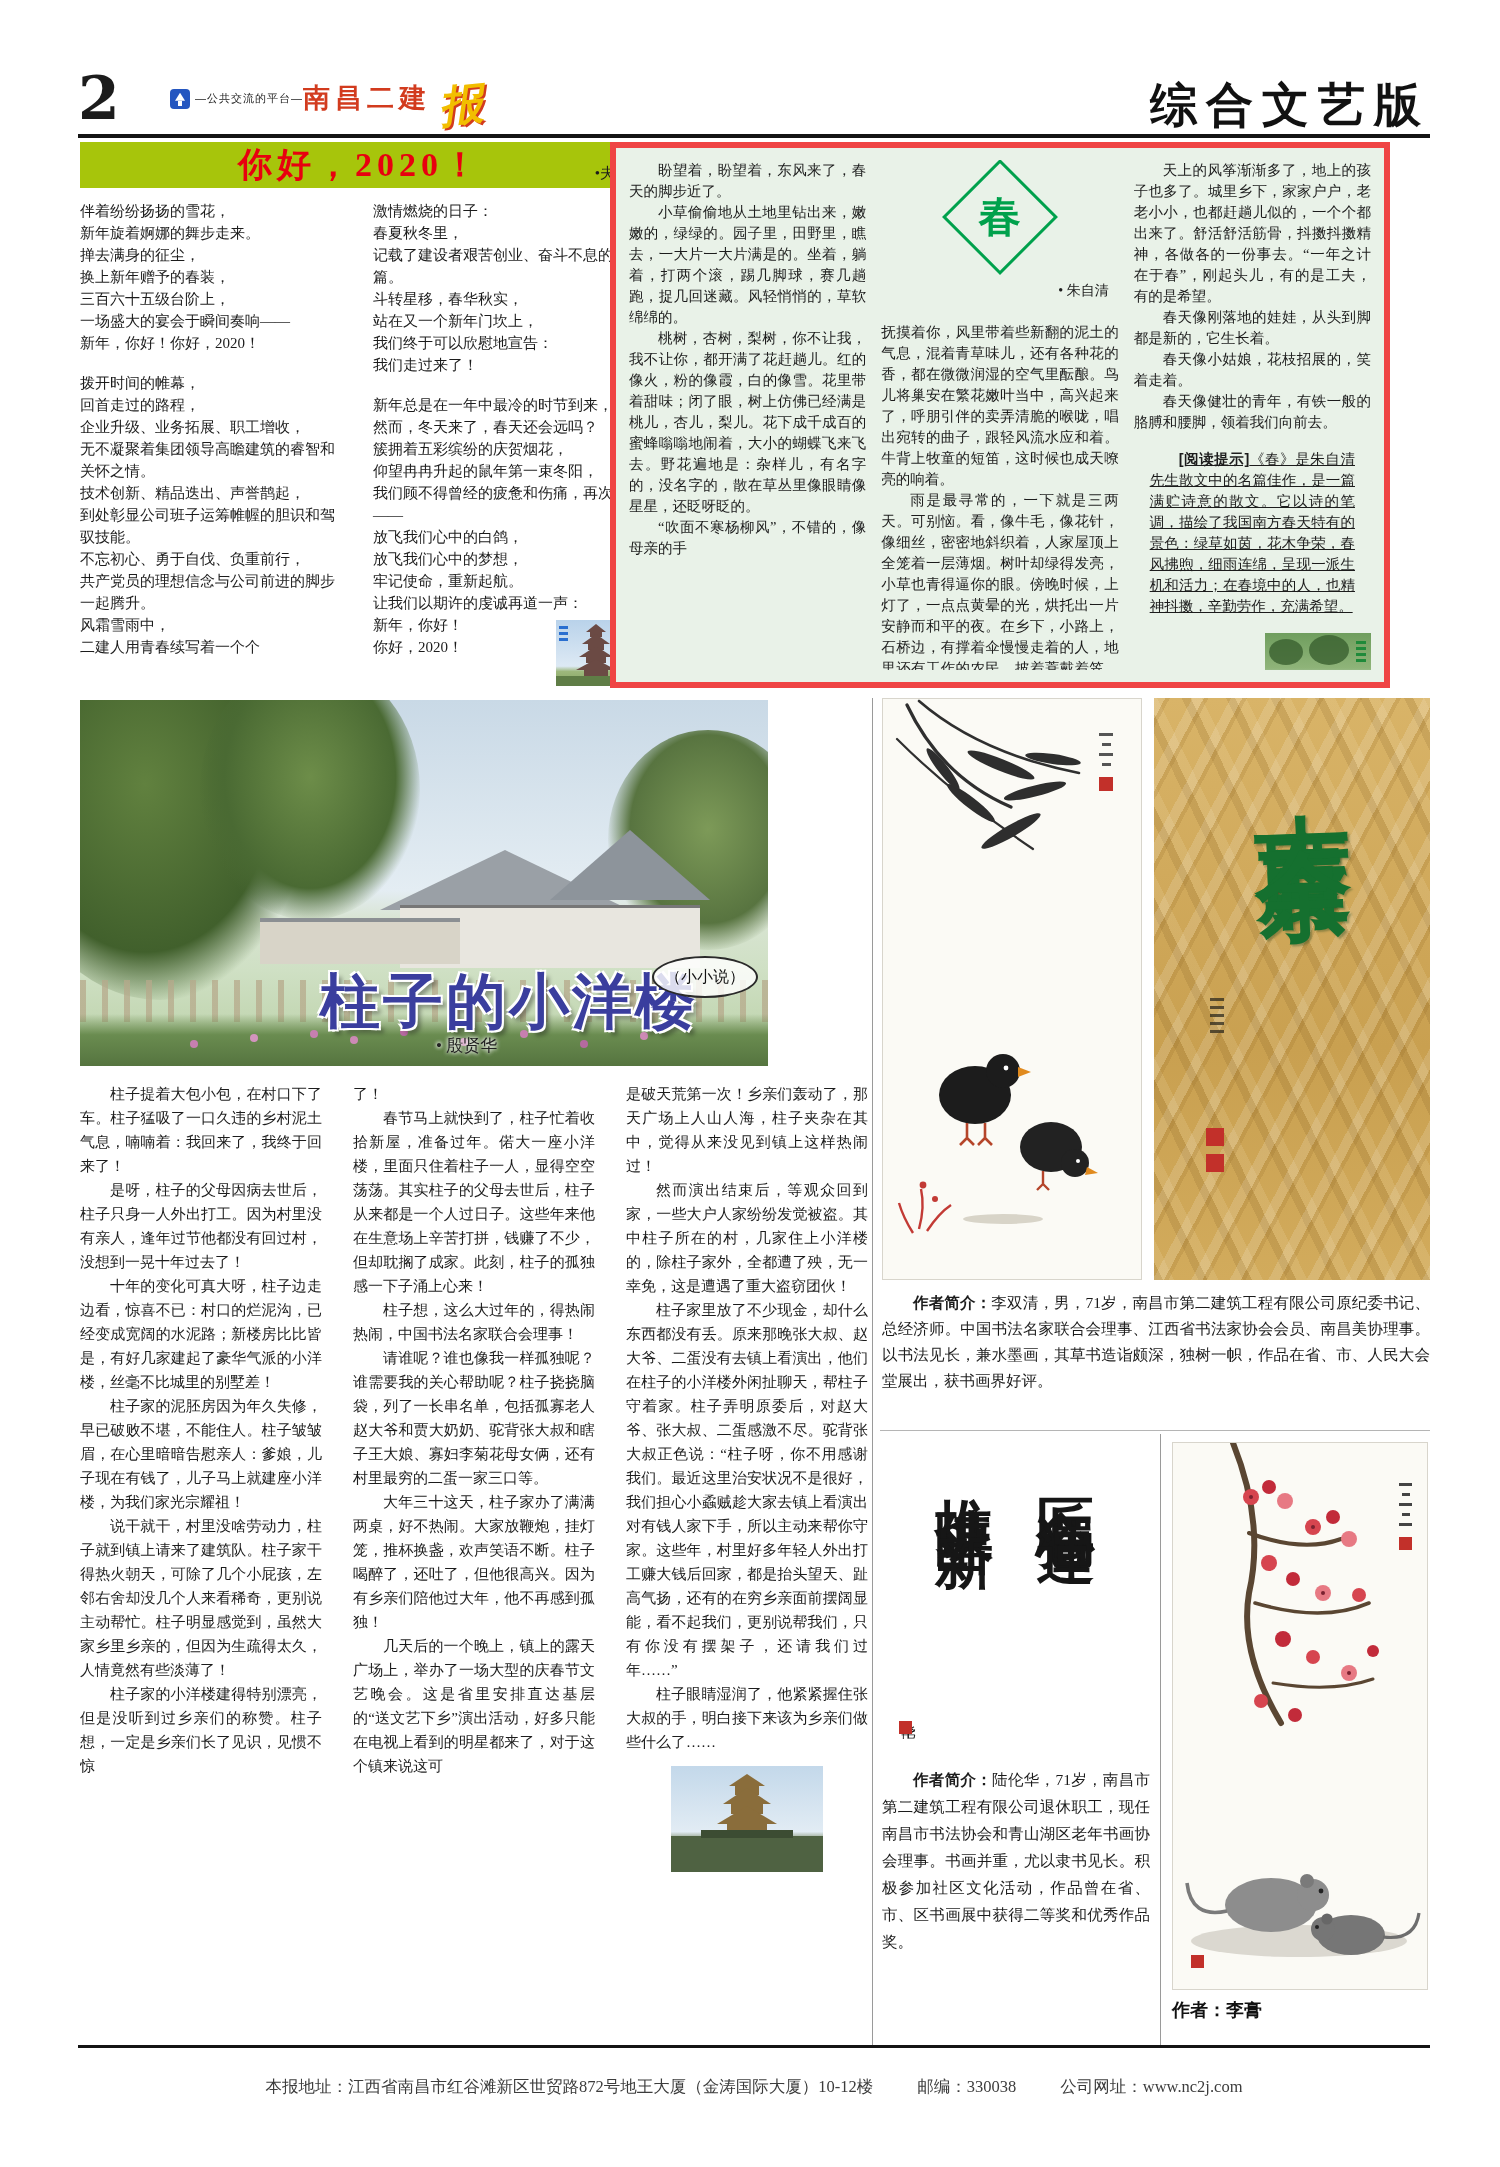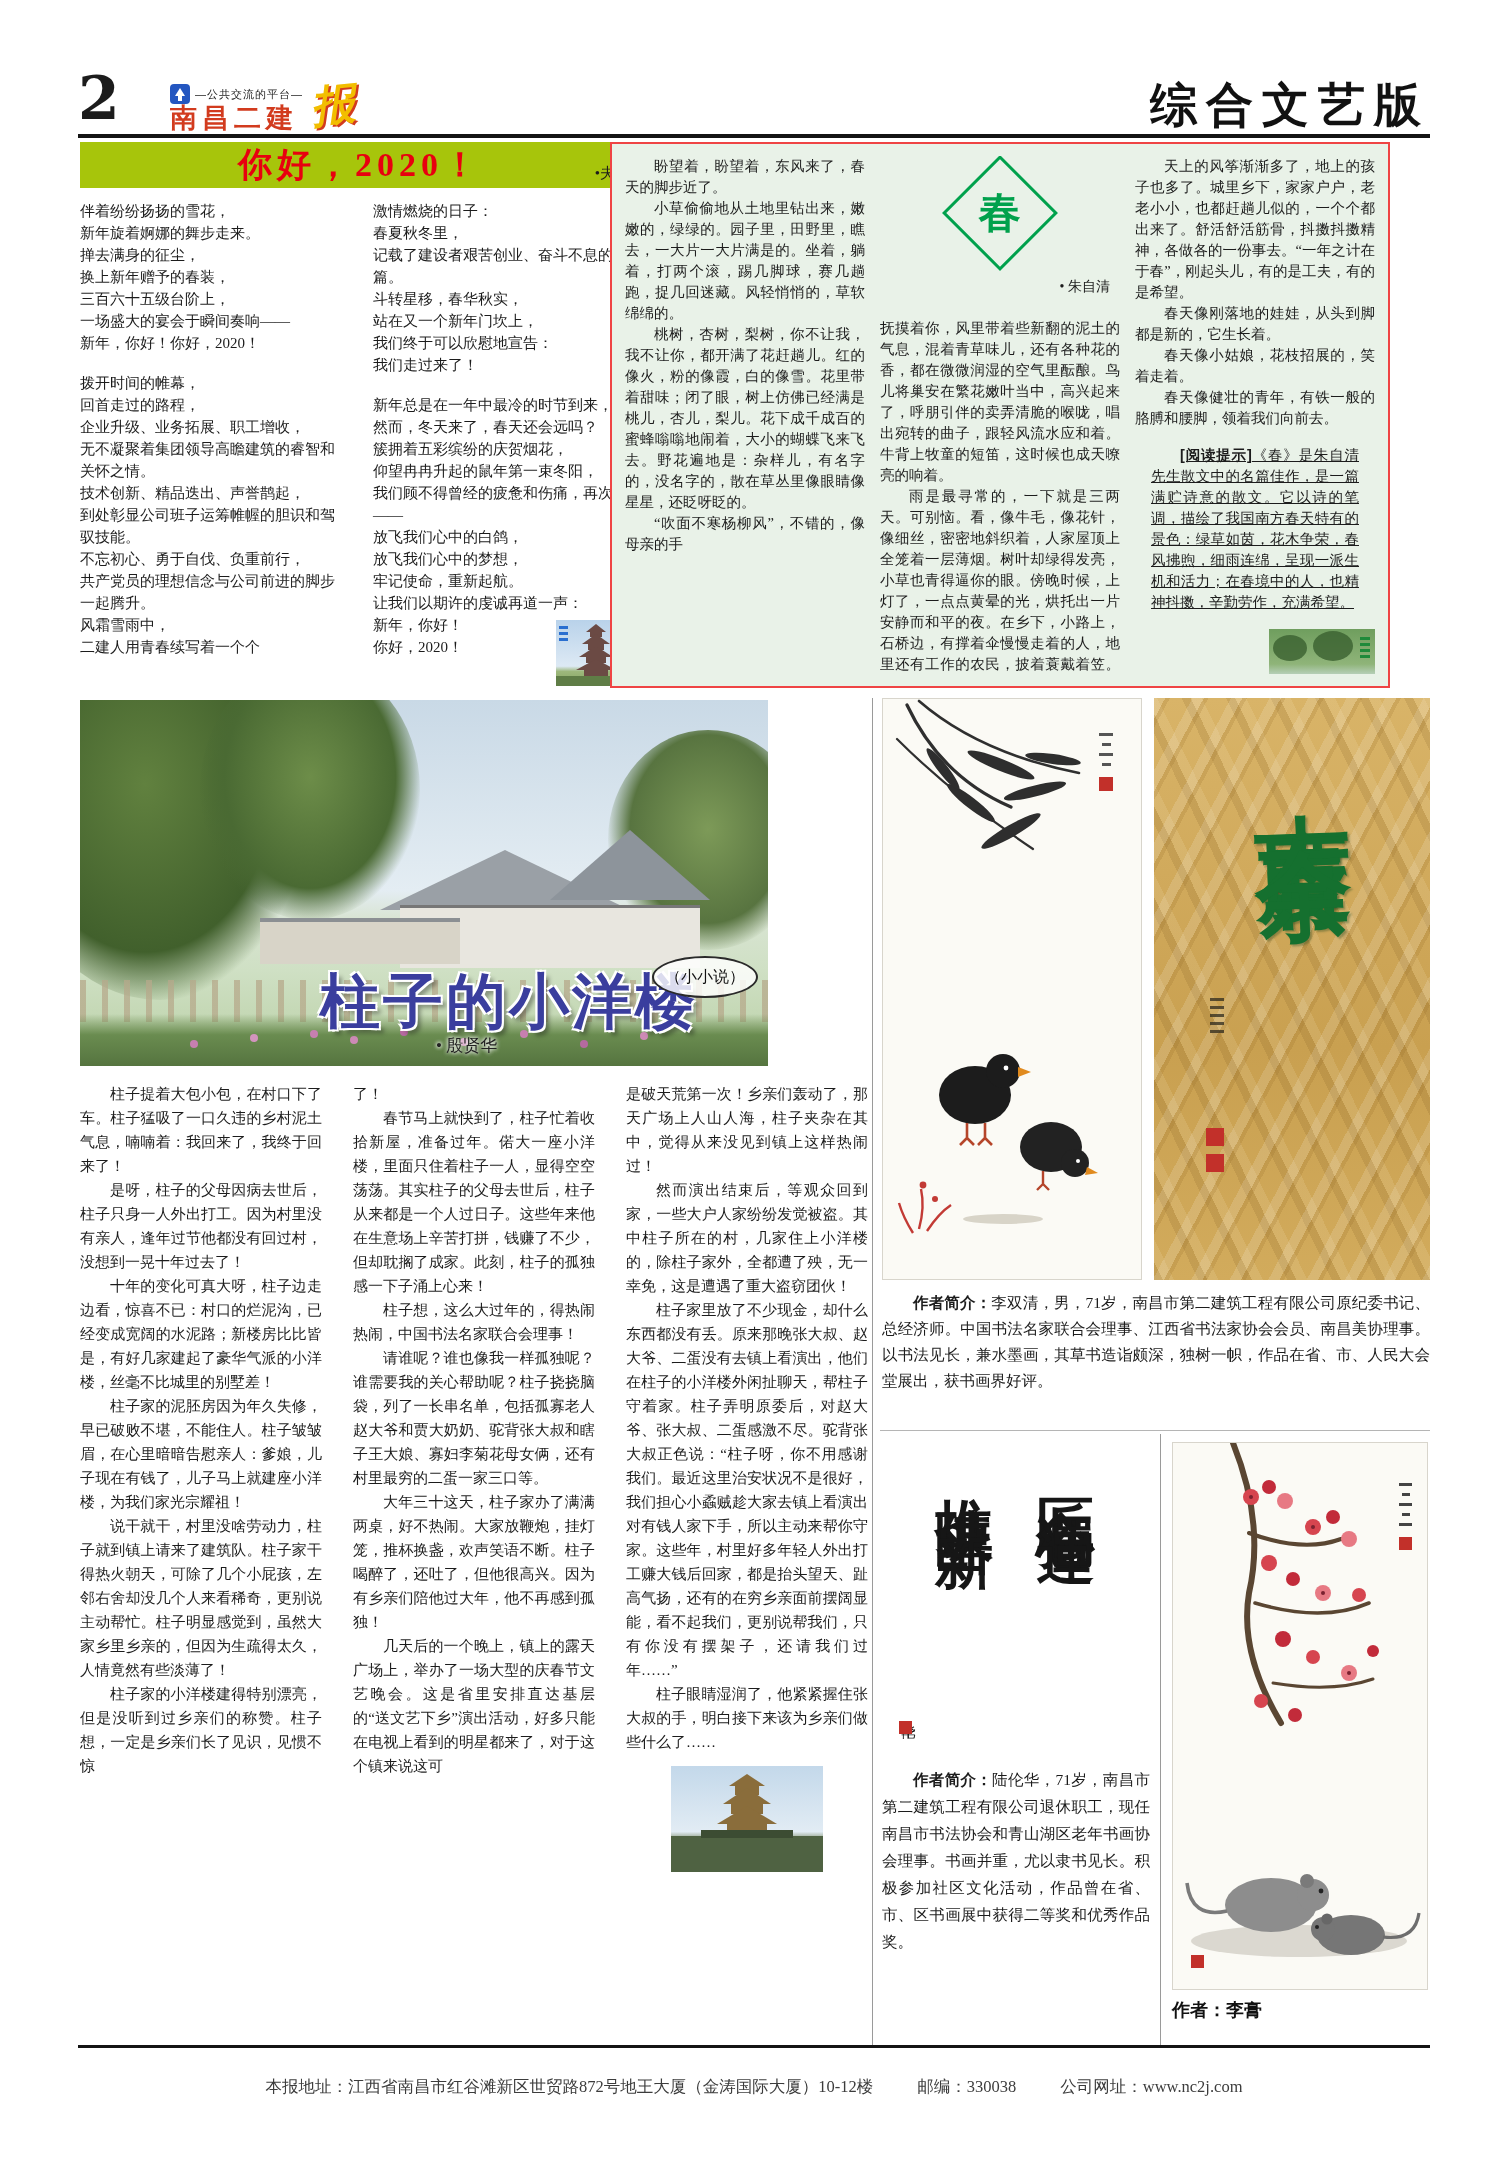--- a/index.html
+++ b/index.html
@@ -5,21 +5,21 @@
   html,body{margin:0;padding:0;background:#fff;}
   .page{position:relative;width:1500px;height:2167px;background:#ffffff;
         font-family:"Liberation Serif",serif;color:#1c1c1c;overflow:hidden;}
 
   
   .header{position:absolute;left:78px;top:82px;width:1352px;height:52px;
           border-bottom:4px solid #141414;}
   .pagenum{position:absolute;left:0;top:-14px;font-size:60px;font-weight:700;
            font-family:"DejaVu Serif",serif;line-height:1;}
   .masthead{position:absolute;left:92px;top:2px;display:flex;gap:8px;align-items:flex-start;}
-  .mh-col{display:flex;flex-direction:column;}
+  .mh-col{display:flex;flex-direction:row;text-align:right;}
   .mh-row1{display:flex;align-items:center;gap:5px;}
   .logo-icon{width:20px;height:20px;background:#2456c0;border-radius:4px;position:relative;display:inline-block;}
   .logo-icon::after{content:"";position:absolute;left:5px;top:4px;width:10px;height:8px;
         background:#fff;clip-path:polygon(50% 0,100% 100%,0 100%);}
   .logo-icon::before{content:"";position:absolute;left:8px;bottom:3px;width:4px;height:5px;background:#fff;}
   .tagline{font-size:11px;letter-spacing:1px;color:#222;font-family:"Liberation Sans",sans-serif;}
   .brand{font-size:27px;font-weight:700;color:#d23b1e;letter-spacing:5px;
          font-family:"Liberation Sans",sans-serif;line-height:1.1;}
   .brand-suffix{font-size:44px;font-weight:700;font-style:italic;color:#f2be00;
         text-shadow:2px 2px 0 #d23b1e;line-height:0.9;transform:rotate(-6deg);margin-top:2px;}
@@ -37,21 +37,21 @@
   .poem-col p{margin:0;text-indent:0;}
   .poem-col p.blank{height:18px;}
   .pagoda-photo{position:absolute;right:4px;bottom:2px;width:80px;height:66px;overflow:hidden;
         background:linear-gradient(#b9d2ea 0%,#dde9f4 70%,#9db87c 78%,#84a45e 100%);}
   .pagoda-photo svg{display:block;}
   .photo-label-marks{position:absolute;left:3px;top:6px;display:flex;flex-direction:column;gap:3px;}
   .photo-label-marks i{display:block;width:9px;height:3px;background:#2a6fd0;}
 
   
   .spring{position:absolute;left:610px;top:142px;width:780px;height:546px;background:#e9f2e8;
-          border:2px solid #ef4444;box-sizing:border-box;padding:12px 13px;display:flex;gap:15px;}
+          border:6px solid #ef4444;box-sizing:border-box;padding:12px 13px;display:flex;gap:15px;}
   .spring-col{flex:1;font-size:14.5px;line-height:21px;text-align:justify;overflow:hidden;}
   .spring-col p{margin:0;text-indent:2em;}
   .no-first p:first-child{text-indent:0;}
   .spring-head{height:146px;position:relative;}
   .diamond{width:76px;height:76px;border:3px solid #00a14c;transform:rotate(45deg);
            margin:16px auto 0;display:flex;align-items:center;justify-content:center;background:transparent;}
   .diamond span{transform:rotate(-45deg);font-size:42px;color:#00a14c;font-weight:700;}
   .spring-author{text-align:right;font-size:14px;margin-top:22px;padding-right:10px;}
   .hint-label{font-family:"Liberation Sans",sans-serif;font-weight:700;}
   .spring-photo{width:106px;height:78px;margin:6px 0 0 auto;position:relative;overflow:hidden;

